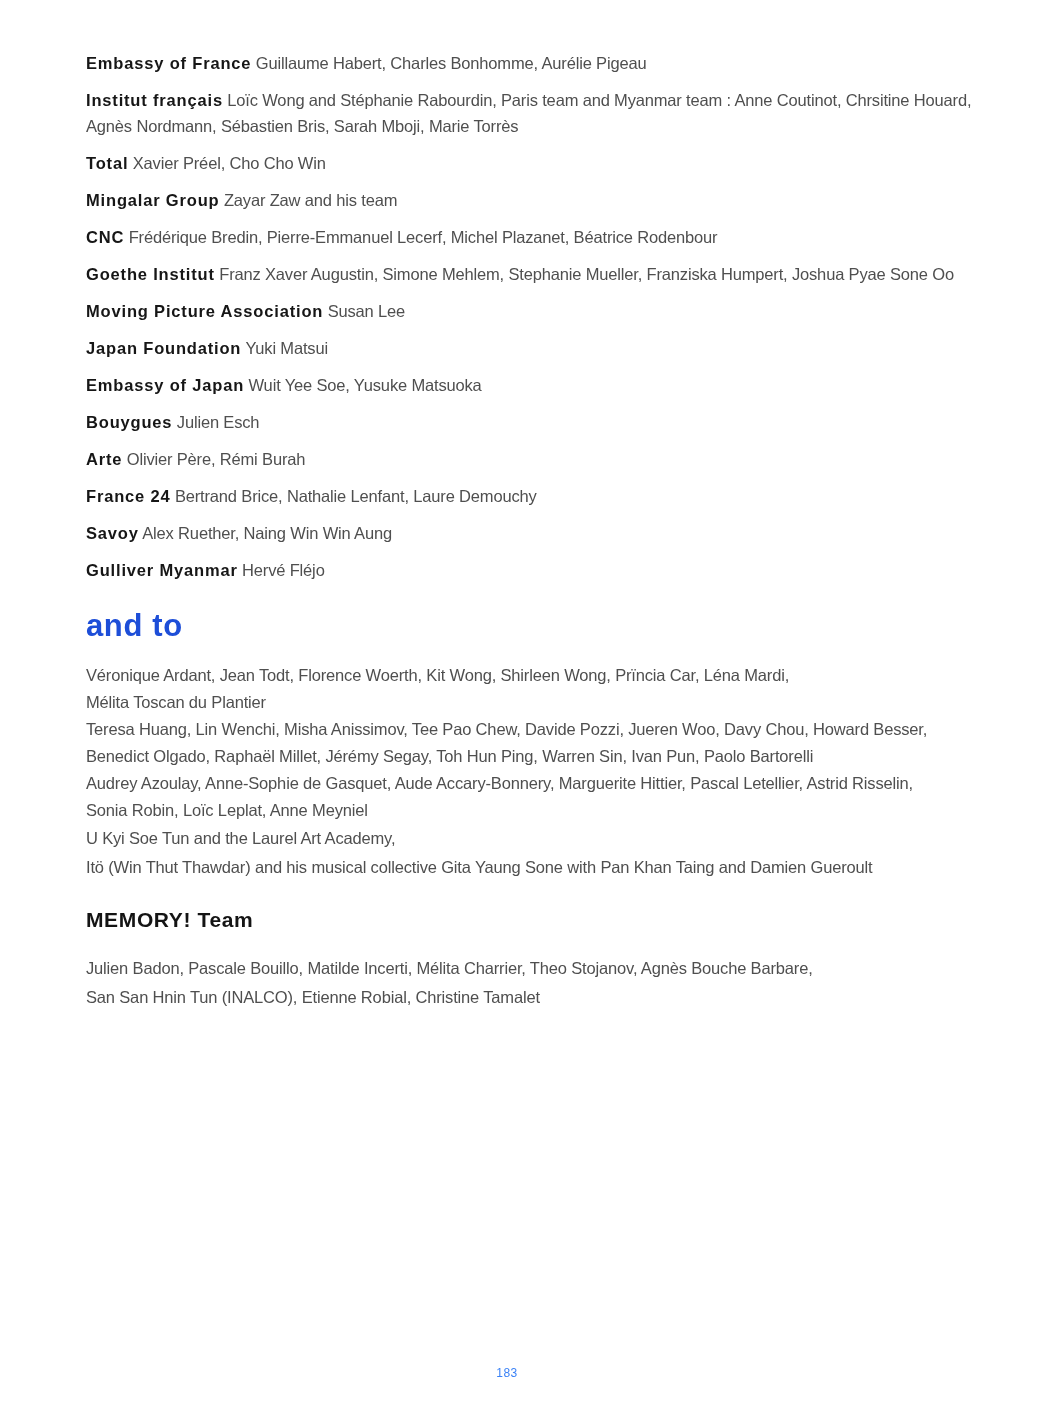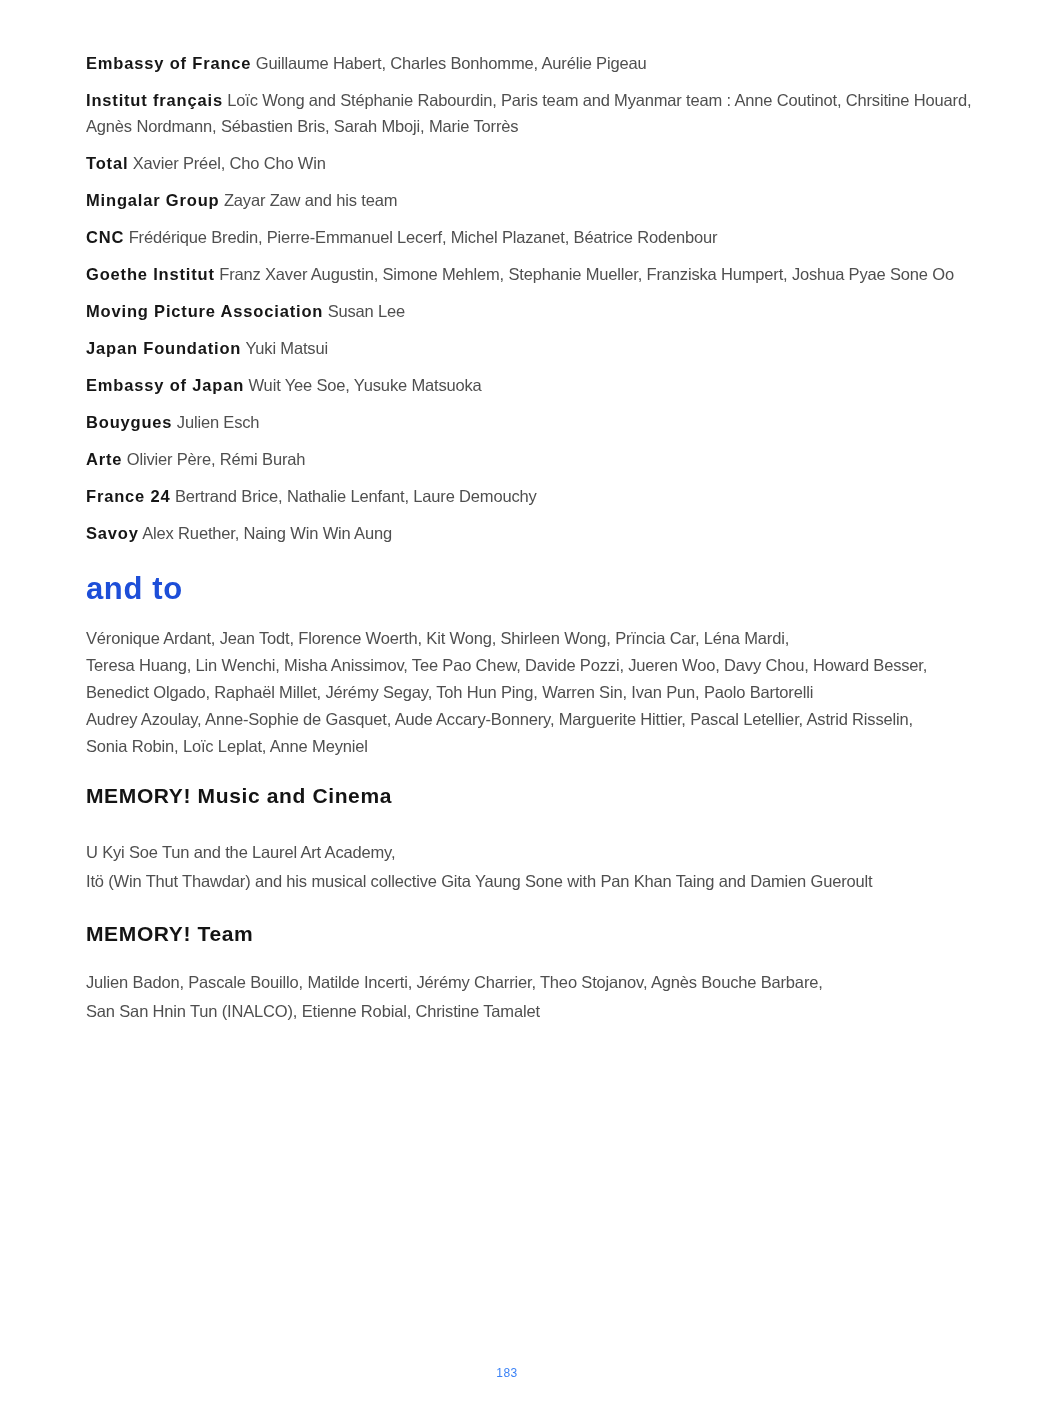--- a/index.html
+++ b/index.html
@@ -129,39 +129,42 @@
   </div>
 
   <div class="entry">
     <span class="entry-label">France 24</span><span class="entry-names"> Bertrand Brice, Nathalie Lenfant, Laure Demouchy</span>
   </div>
 
   <div class="entry">
     <span class="entry-label">Savoy</span><span class="entry-names"> Alex Ruether, Naing Win Win Aung</span>
   </div>
 
+  <div class="entry">
+    <span class="entry-label">Gulliver Myanmar</span><span class="entry-names"> Hervé Fléjo</span>
+  </div>
 </div>
 
     <h1 class="h-big">and to</h1>
     <div class="lines">
         <div class="line">Véronique Ardant, Jean Todt, Florence Woerth, Kit Wong, Shirleen Wong, Prïncia Car, Léna Mardi,</div>
+        <div class="line">Mélita Toscan du Plantier</div>
         <div class="line">Teresa Huang, Lin Wenchi, Misha Anissimov, Tee Pao Chew, Davide Pozzi, Jueren Woo, Davy Chou, Howard Besser,</div>
         <div class="line">Benedict Olgado, Raphaël Millet, Jérémy Segay, Toh Hun Ping, Warren Sin, Ivan Pun, Paolo Bartorelli</div>
         <div class="line">Audrey Azoulay, Anne-Sophie de Gasquet, Aude Accary-Bonnery, Marguerite Hittier, Pascal Letellier, Astrid Risselin,</div>
         <div class="line">Sonia Robin, Loïc Leplat, Anne Meyniel</div>
       </div>
 
-    <h2 class="h-mid music">MEMORY! Music and Cinema</h2>
     <div class="lines wide">
         <div class="line">U Kyi Soe Tun and the Laurel Art Academy,</div>
         <div class="line">Itö (Win Thut Thawdar) and his musical collective Gita Yaung Sone with Pan Khan Taing and Damien Gueroult</div>
       </div>
 
     <h2 class="h-mid team">MEMORY! Team</h2>
     <div class="lines wide">
-        <div class="line">Julien Badon, Pascale Bouillo, Matilde Incerti, Jérémy Charrier, Theo Stojanov, Agnès Bouche Barbare,</div>
+        <div class="line">Julien Badon, Pascale Bouillo, Matilde Incerti, Mélita Charrier, Theo Stojanov, Agnès Bouche Barbare,</div>
         <div class="line">San San Hnin Tun (INALCO), Etienne Robial, Christine Tamalet</div>
       </div>
 
   </div>
 
   <div class="page-number">183</div>
 </div>
 
 </body></html>

